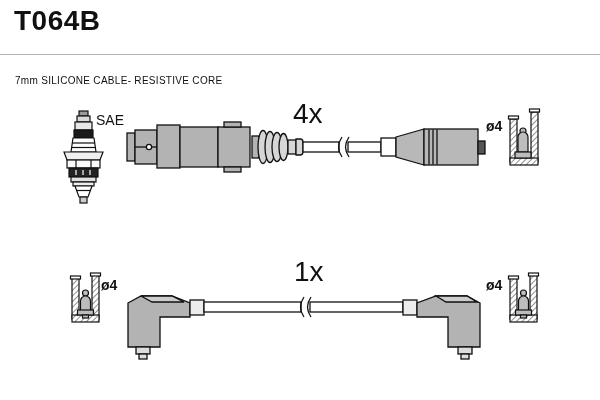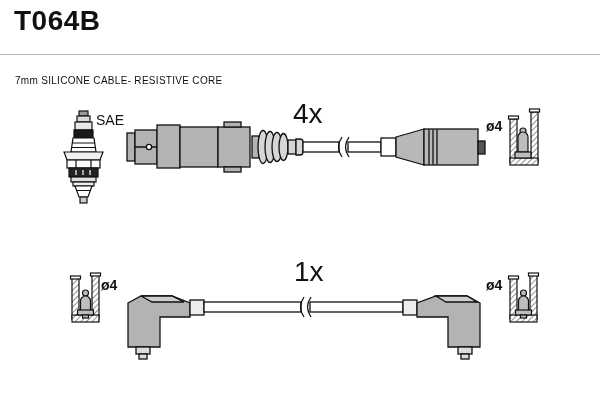--- a/index.html
+++ b/index.html
@@ -1,18 +1,18 @@
 <!DOCTYPE html>
 <html><head>
 <meta charset="utf-8">
 <style>
   html,body{margin:0;padding:0;background:#fff;}
   #stage{
     position:relative;width:600px;height:400px;background:#ffffff;
-    font-family:"Liberation Sans",sans-serif;overflow:hidden;border-radius:26px;
+    font-family:"Liberation Sans",sans-serif;overflow:hidden;
   }
   .part-number{
     position:absolute;left:14px;top:5px;font-size:28px;font-weight:bold;
     color:#111;letter-spacing:0.5px;
   }
   .subtitle{
     position:absolute;left:15px;top:31px;font-size:10px;color:#111;
     letter-spacing:0.3px;
     margin-top:44px;
   }

